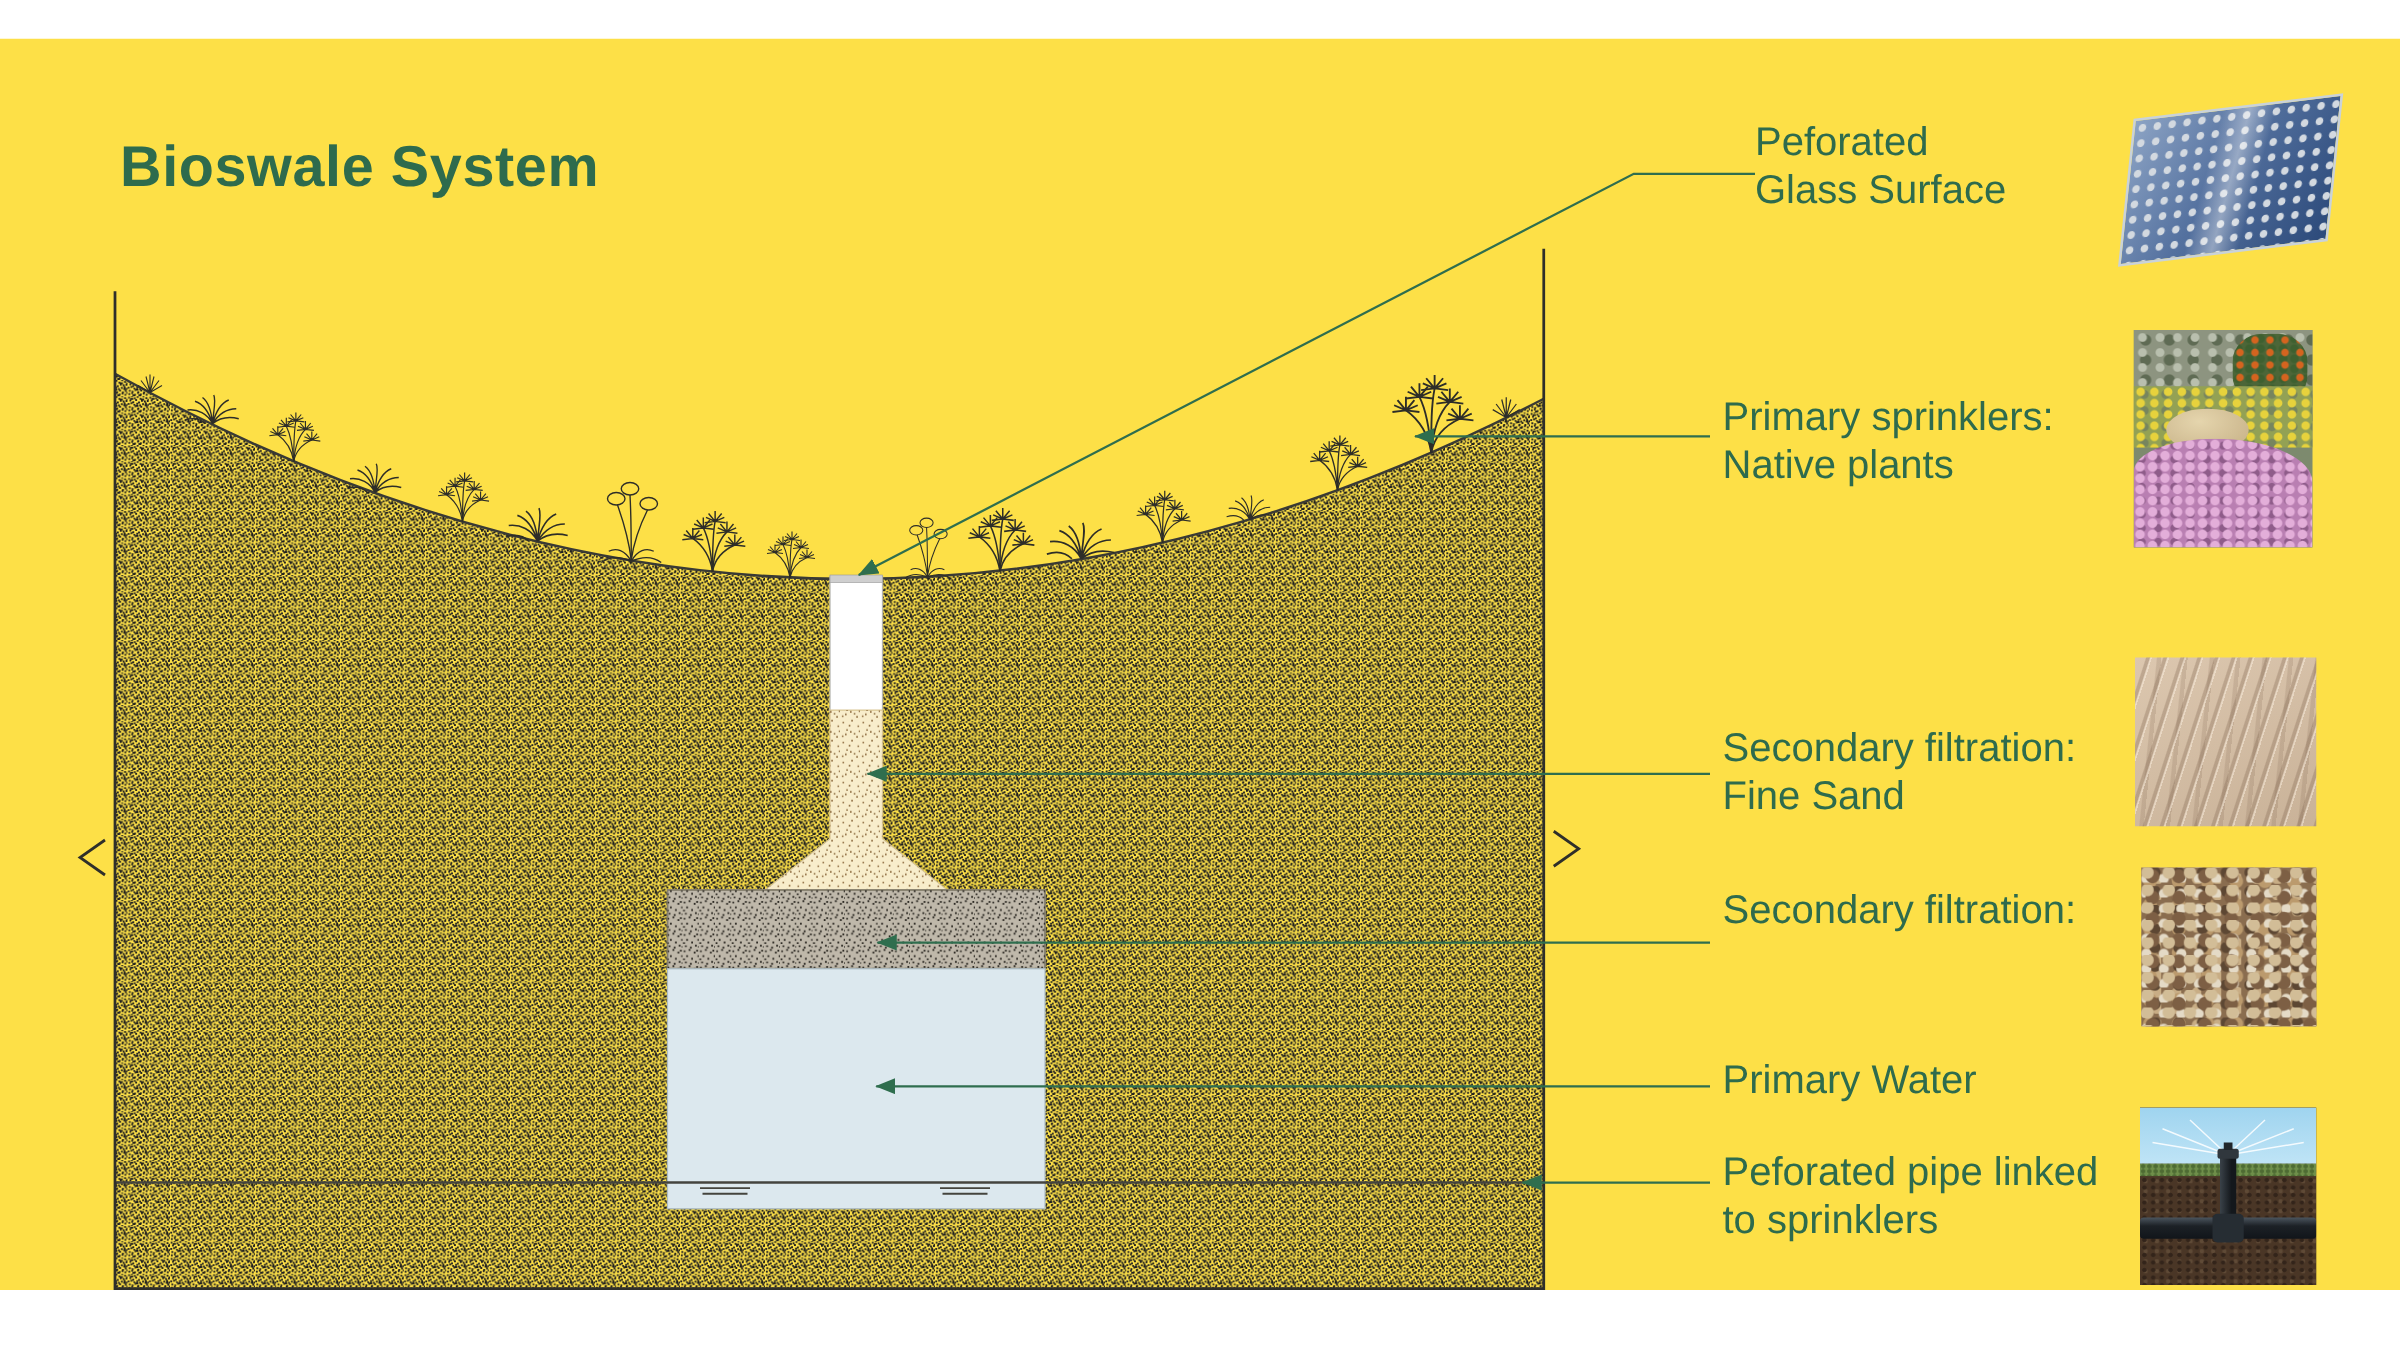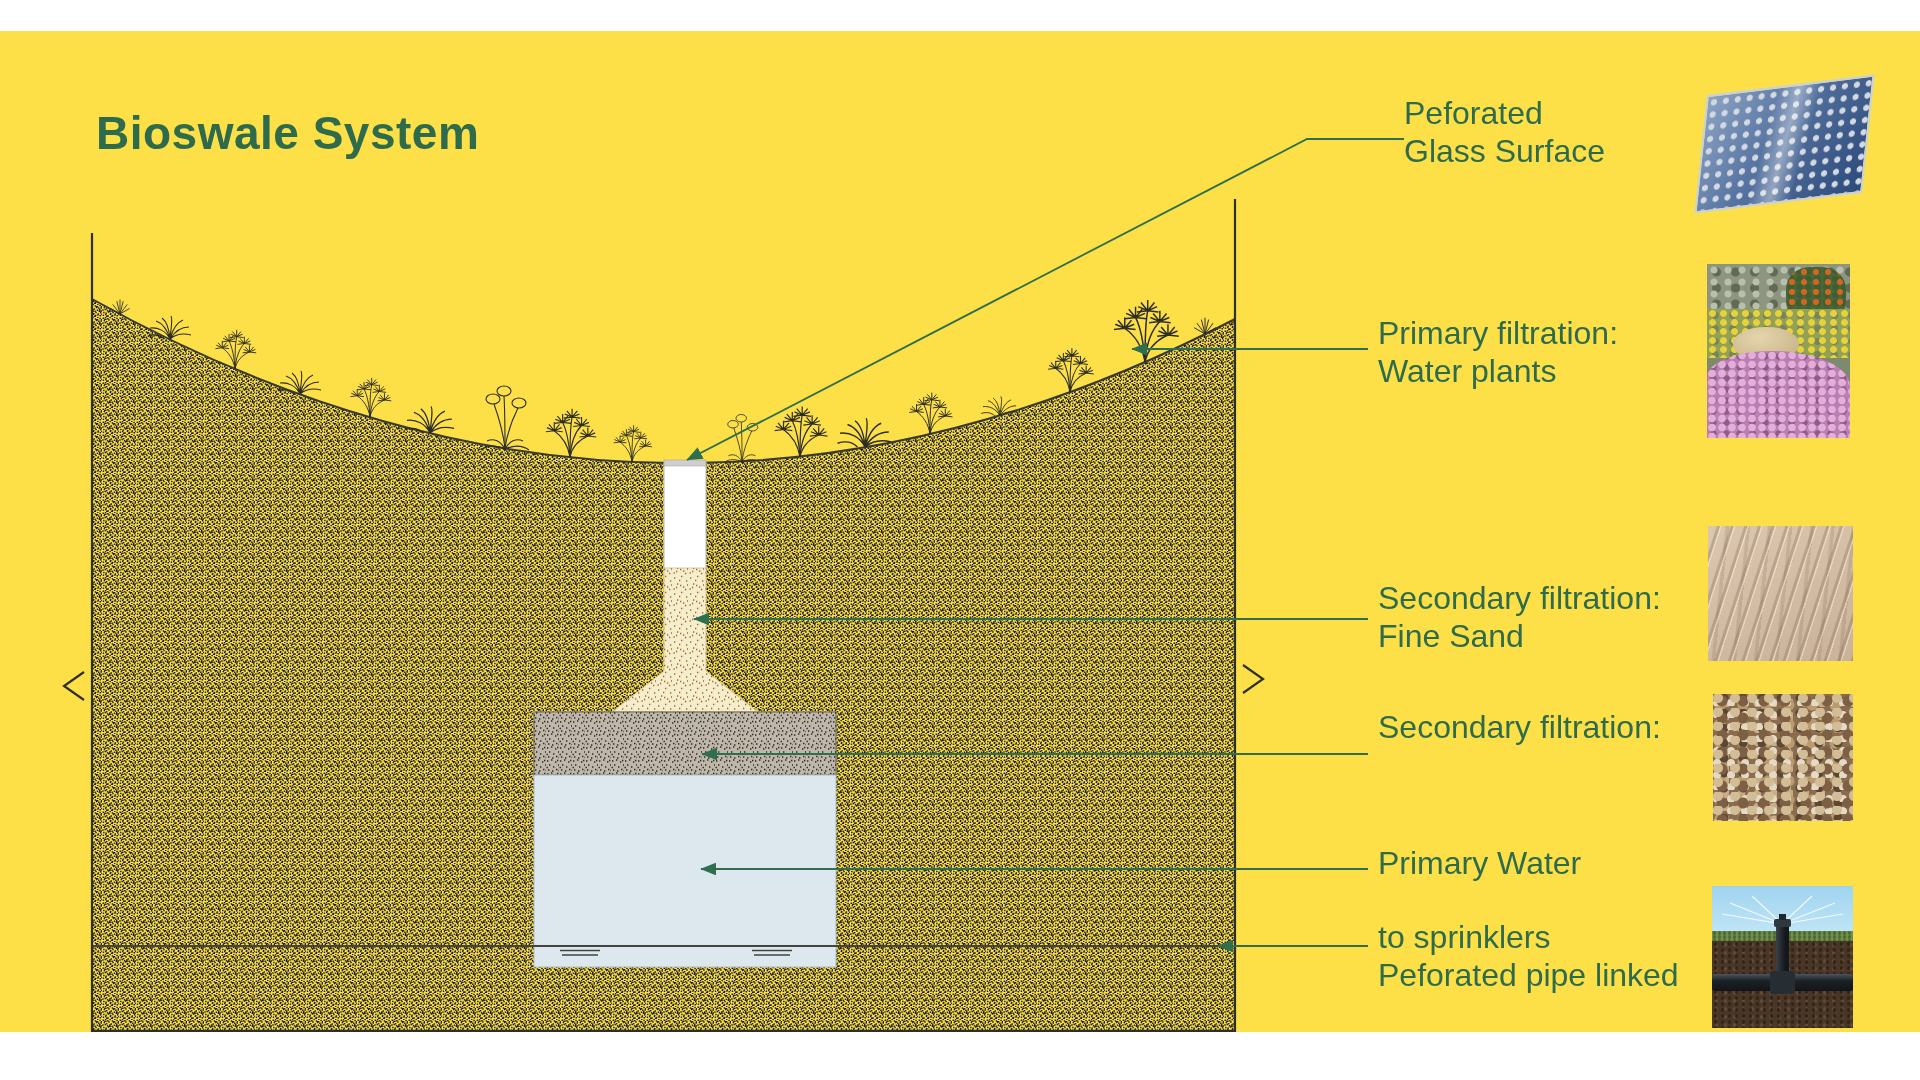--- a/index.html
+++ b/index.html
@@ -190,36 +190,36 @@
       <path d="M1368,838 L701,838" marker-end="url(#arrow)"></path>
       <path d="M1368,915 L1218,915" marker-end="url(#arrow)"></path>
     </g>
   </svg>
 
   <div class="label" style="left:1404px;top:63px">
     <div>Peforated</div>
     <div>Glass Surface</div>
   </div>
   <div class="label" style="left:1378px;top:283px">
-    <div>Primary filtration:</div>
-    <div>Water plants</div>
+    <div>Primary sprinklers:</div>
+    <div>Native plants</div>
   </div>
   <div class="label" style="left:1378px;top:548px">
     <div>Secondary filtration:</div>
     <div>Fine Sand</div>
   </div>
   <div class="label" style="left:1378px;top:677px">
     <div>Secondary filtration:</div>
   </div>
   <div class="label" style="left:1378px;top:813px">
     <div>Primary Water</div>
   </div>
   <div class="label" style="left:1378px;top:887px">
+    <div>Peforated pipe linked</div>
     <div>to sprinklers</div>
-    <div>Peforated pipe linked</div>
   </div>
 
   <div class="thumb thumb-glass"></div>
 
   <div class="thumb thumb-plants">
     <div class="t-rocks"></div>
     <div class="t-orange"></div>
     <div class="t-yellow"></div>
     <div class="t-rock"></div>
     <div class="t-pink"></div>

